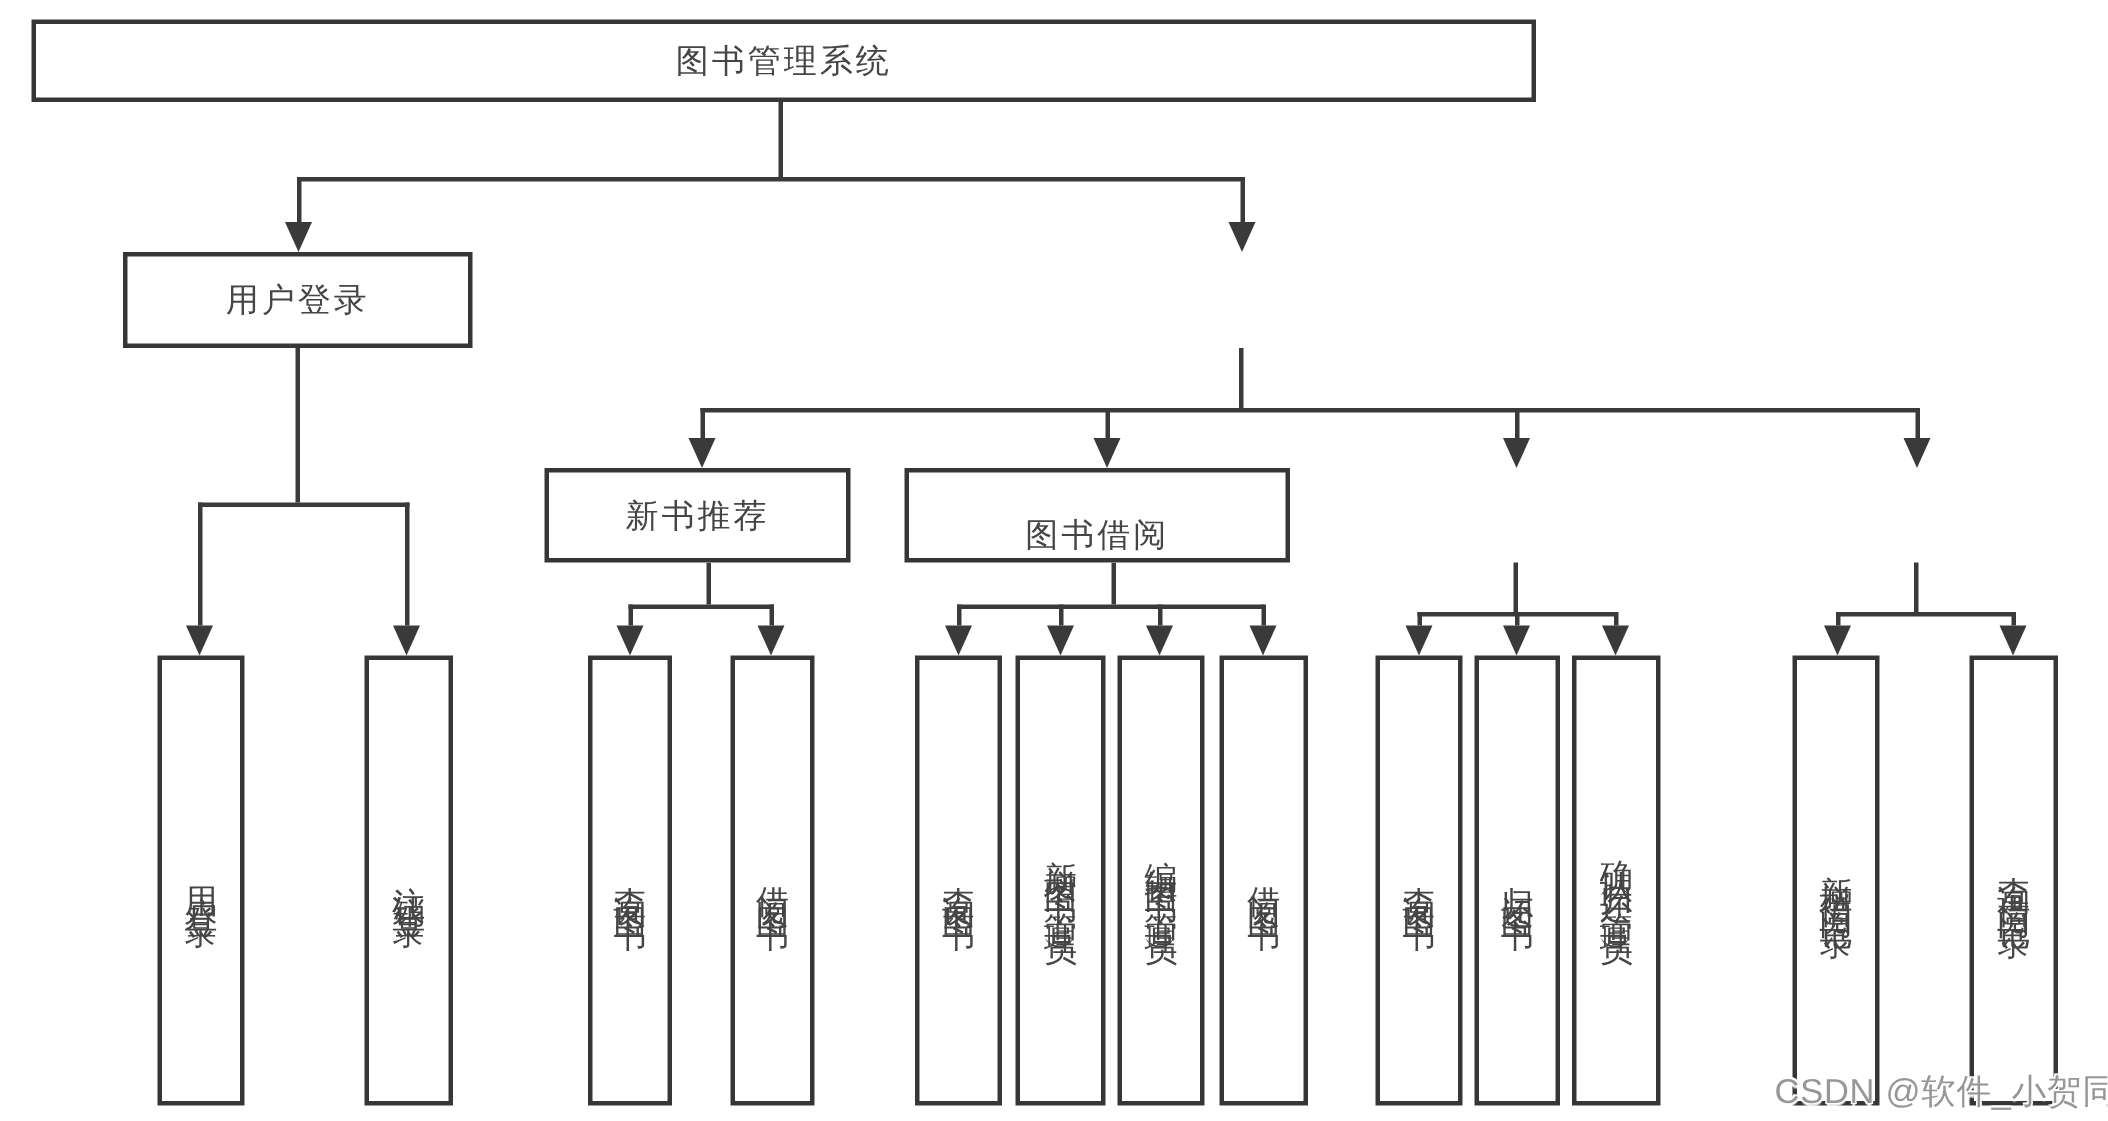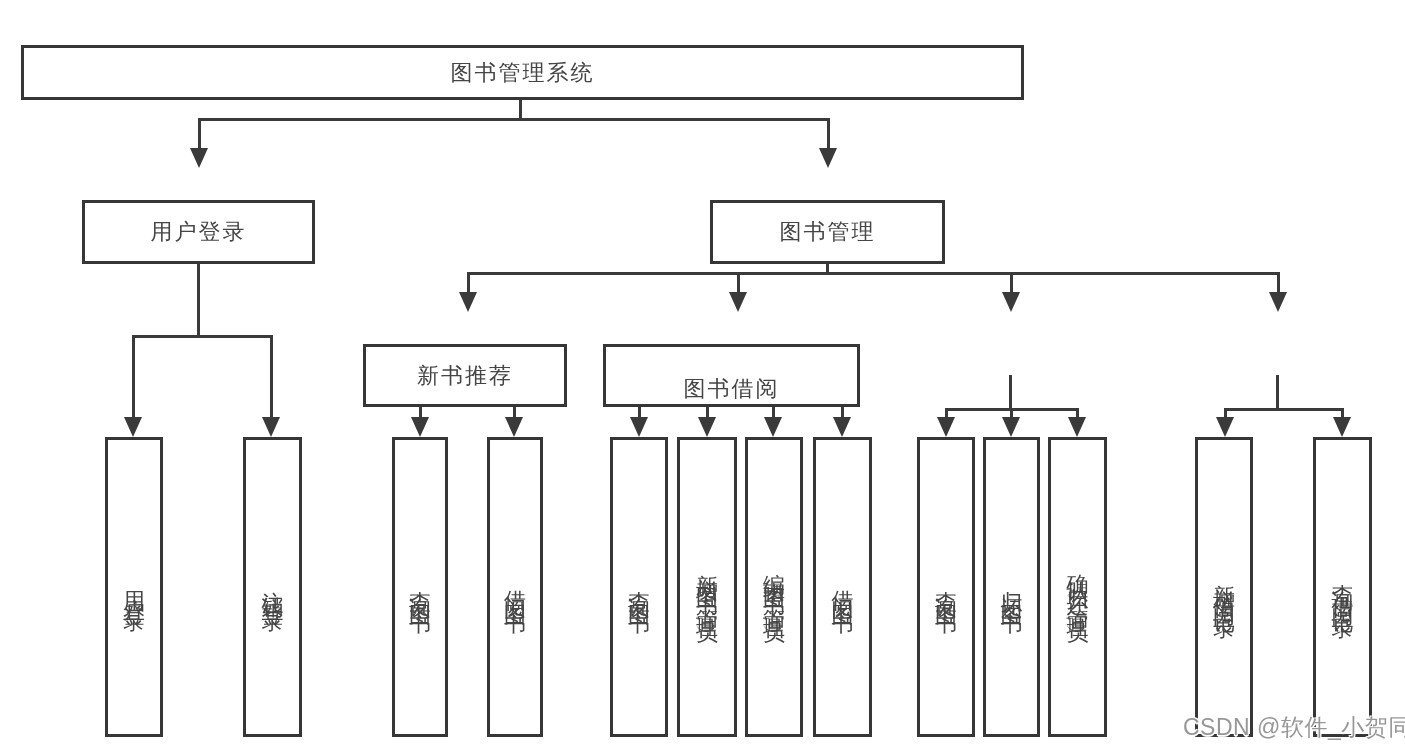--- a/index.html
+++ b/index.html
@@ -3,21 +3,21 @@
 <meta charset="utf-8">
 <style>
   html,body{margin:0;padding:0;background:#ffffff;}
   #stage{
     position:relative;width:1405px;height:747px;background:#ffffff;overflow:hidden;
     font-family:"Liberation Sans", sans-serif;
   }
   .hbox{
     position:absolute;box-sizing:border-box;background:#ffffff;
     border:3px solid #363636;display:flex;align-items:center;justify-content:center;
-    font-size:22px;letter-spacing:2px;color:#454545;z-index:2;margin-top:32px;
+    font-size:22px;letter-spacing:2px;color:#454545;z-index:2;
   }
   .vbox{
     position:absolute;box-sizing:border-box;background:#ffffff;
     border:3px solid #363636;z-index:2;
     writing-mode:vertical-rl;text-orientation:mixed;
     display:flex;align-items:center;justify-content:center;
     font-size:22px;letter-spacing:7px;color:#454545;
   }
   .hl{position:absolute;height:3px;background:#3a3a3a;z-index:1;}
   .vl{position:absolute;width:3px;background:#3a3a3a;z-index:1;}
@@ -43,23 +43,20 @@
 
   <div class="vl" style="left:519px;top:68px;height:50px;"></div>
   <div class="hl" style="left:198px;top:118px;width:632px;"></div>
   <div class="vl" style="left:198px;top:118px;height:30px;"></div>
   <div class="ah" style="left:190px;top:148px;"></div>
   <div class="vl" style="left:827px;top:118px;height:30px;"></div>
   <div class="ah" style="left:819px;top:148px;"></div>
 
   <div class="hbox" style="left:82px;top:168px;width:233px;height:64px;">
     <span>用户登录</span>
-  </div>
-  <div class="hbox" style="left:710px;top:168px;width:235px;height:64px;">
-    <span>图书管理</span>
   </div>
 
   <div class="vl" style="left:197px;top:232px;height:103px;"></div>
   <div class="hl" style="left:132px;top:335px;width:141px;"></div>
   <div class="vl" style="left:132px;top:335px;height:82px;"></div>
   <div class="ah" style="left:124px;top:417px;"></div>
   <div class="vl" style="left:270px;top:335px;height:82px;"></div>
   <div class="ah" style="left:262px;top:417px;"></div>
 
   <div class="vl" style="left:826px;top:232px;height:40px;"></div>

